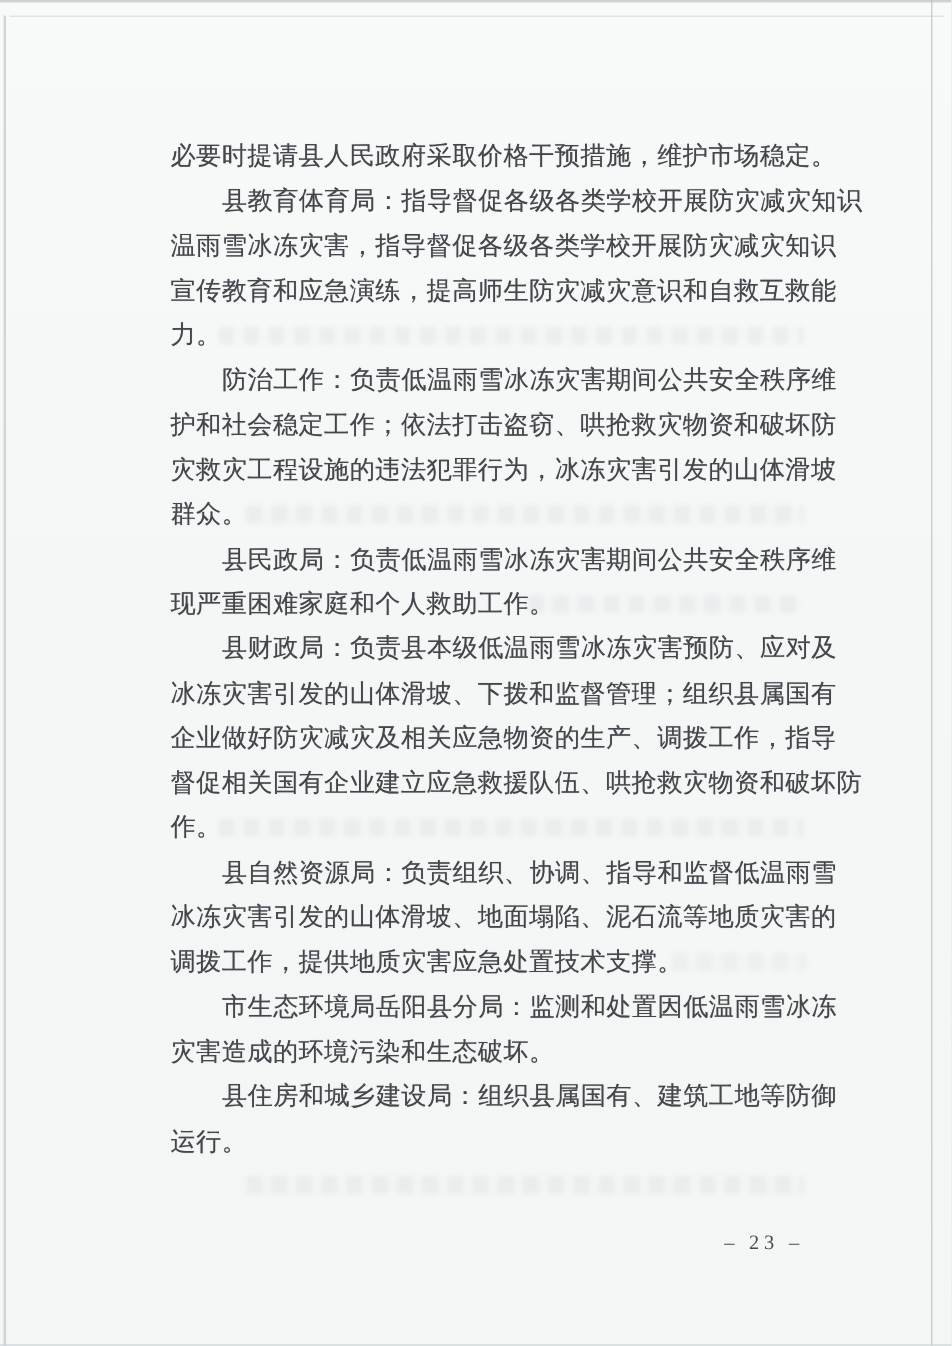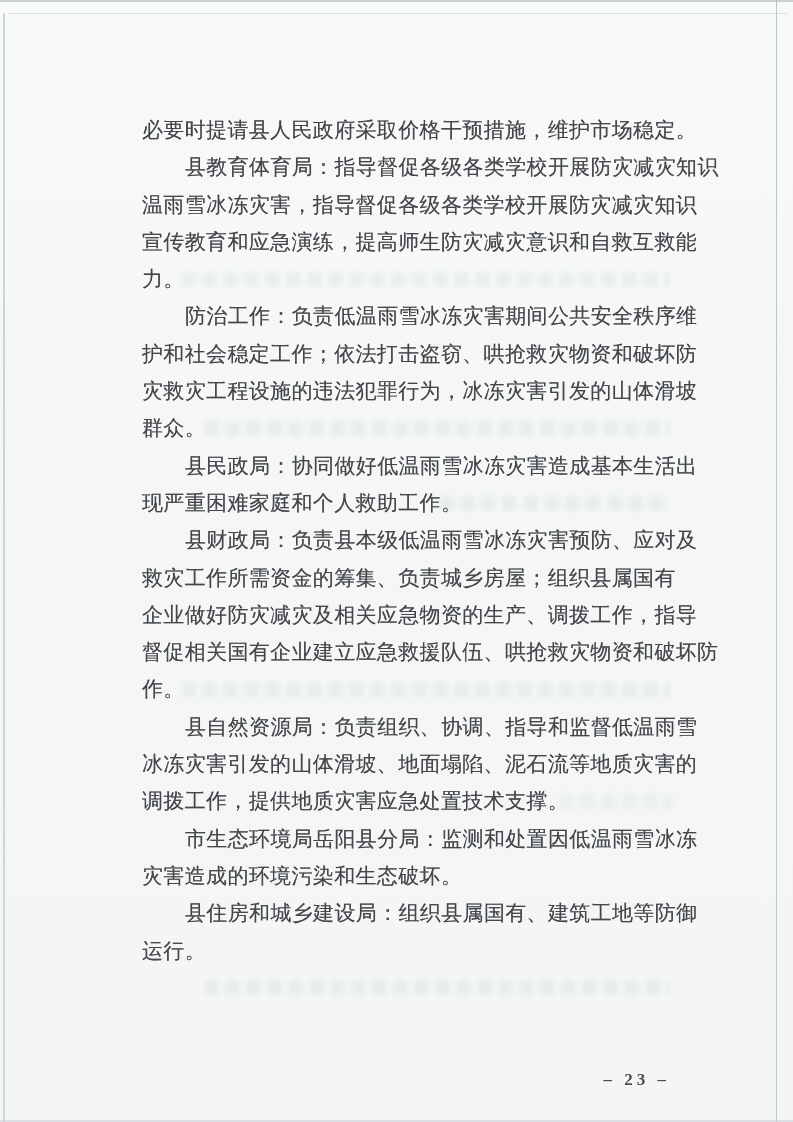--- a/index.html
+++ b/index.html
@@ -86,27 +86,26 @@
   }
   .ghost-1 { left: 182px; top: 272px; width: 488px; }
   .ghost-2 { left: 205px; top: 421px; width: 465px; }
   .ghost-3 { left: 440px; top: 496px; width: 230px; }
   .ghost-4 { left: 182px; top: 682px; width: 488px; }
   .ghost-5 { left: 560px; top: 794px; width: 112px; opacity: 0.28; }
   .ghost-6 { left: 205px; top: 980px; width: 465px; }
   
   .page-number {
     position: absolute;
-    top: 1070px;
+    top: 1026px;
     right: 123px;
     font-size: 17px;
     letter-spacing: 4px;
     color: #4a4c52;
     font-family: "Liberation Serif", "DejaVu Serif", serif;
-    font-weight: bold;
   }
 </style>
 </head>
 <body>
 
 <div class="scan-page">
 
   <div class="edge-top-strip"></div>
   <div class="edge-top-line"></div>
   <div class="edge-left-line"></div>
@@ -116,24 +115,24 @@
   <div class="text-block">
       <div class="text-line">必要时提请县人民政府采取价格干预措施，维护市场稳定。</div>
       <div class="text-line indent">县教育体育局：指导督促各级各类学校开展防灾减灾知识</div>
       <div class="text-line">温雨雪冰冻灾害，指导督促各级各类学校开展防灾减灾知识</div>
       <div class="text-line">宣传教育和应急演练，提高师生防灾减灾意识和自救互救能</div>
       <div class="text-line">力。</div>
       <div class="text-line indent">防治工作：负责低温雨雪冰冻灾害期间公共安全秩序维</div>
       <div class="text-line">护和社会稳定工作；依法打击盗窃、哄抢救灾物资和破坏防</div>
       <div class="text-line">灾救灾工程设施的违法犯罪行为，冰冻灾害引发的山体滑坡</div>
       <div class="text-line">群众。</div>
-      <div class="text-line indent">县民政局：协同做好低温雨雪冰冻灾害造成基本生活出</div>
+      <div class="text-line indent">县民政局：负责低温雨雪冰冻灾害期间公共安全秩序维</div>
       <div class="text-line">现严重困难家庭和个人救助工作。</div>
       <div class="text-line indent">县财政局：负责县本级低温雨雪冰冻灾害预防、应对及</div>
-      <div class="text-line">救灾工作所需资金的筹集、负责城乡房屋；组织县属国有</div>
+      <div class="text-line">冰冻灾害引发的山体滑坡、下拨和监督管理；组织县属国有</div>
       <div class="text-line">企业做好防灾减灾及相关应急物资的生产、调拨工作，指导</div>
       <div class="text-line">督促相关国有企业建立应急救援队伍、哄抢救灾物资和破坏防</div>
       <div class="text-line">作。</div>
       <div class="text-line indent">县自然资源局：负责组织、协调、指导和监督低温雨雪</div>
       <div class="text-line">冰冻灾害引发的山体滑坡、地面塌陷、泥石流等地质灾害的</div>
       <div class="text-line">调拨工作，提供地质灾害应急处置技术支撑。</div>
       <div class="text-line indent">市生态环境局岳阳县分局：监测和处置因低温雨雪冰冻</div>
       <div class="text-line">灾害造成的环境污染和生态破坏。</div>
       <div class="text-line indent">县住房和城乡建设局：组织县属国有、建筑工地等防御</div>
       <div class="text-line">运行。</div>

